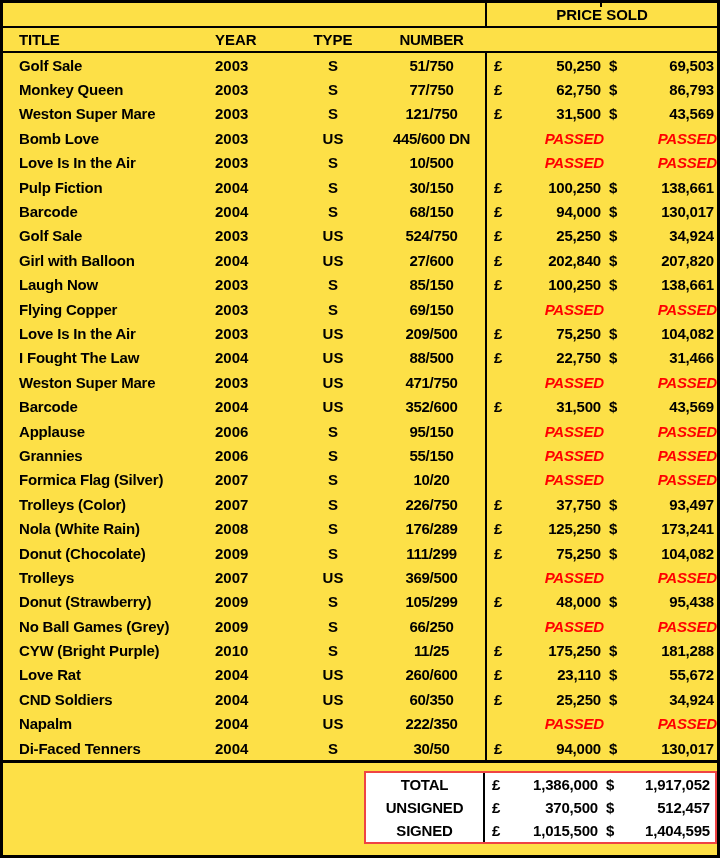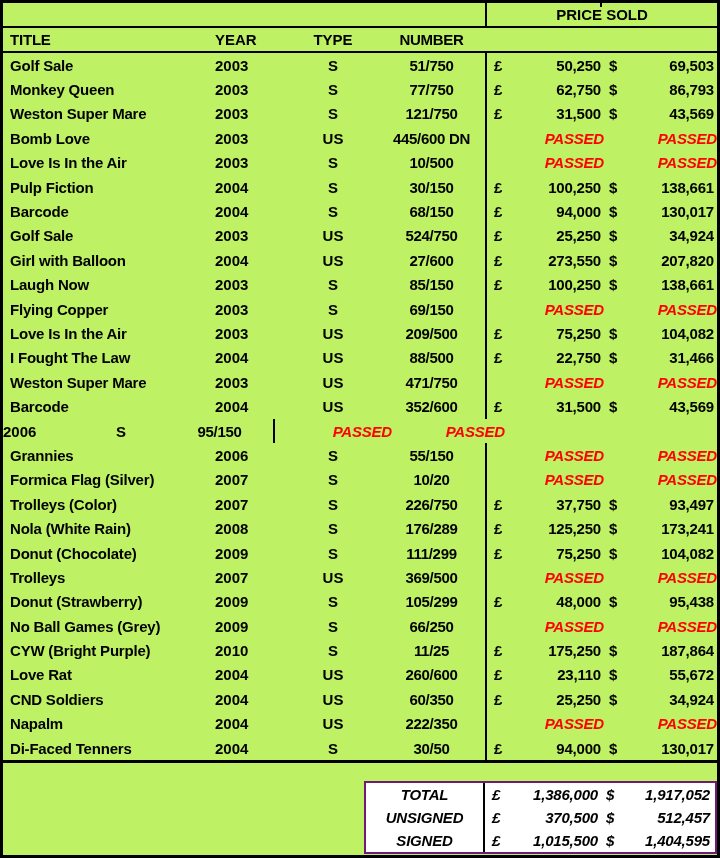--- a/index.html
+++ b/index.html
@@ -1,45 +1,45 @@
 <!DOCTYPE html>
 <html><head>
 <meta charset="utf-8">
 <style>
   html,body{margin:0;padding:0;background:#fff;}
   .sheet{
     position:relative;
     width:720px;height:858px;
     box-sizing:border-box;
     border:3px solid #000;
-    background:#bef264;
+    background:#fde047;
     font-family:"Liberation Sans",sans-serif;
     font-weight:700;
     font-size:15px;
     color:#000;
     overflow:hidden;
   }
   .row{display:flex;align-items:center;height:24.4px;}
   .hr{height:25px;border-bottom:2px solid #000;box-sizing:border-box;}
-  .c-title{width:212px;padding-left:7px;box-sizing:border-box;white-space:nowrap;letter-spacing:-0.2px;}
+  .c-title{width:212px;padding-left:16px;box-sizing:border-box;white-space:nowrap;letter-spacing:-0.2px;}
   .c-year{width:73px;text-align:left;}
   .c-type{width:90px;text-align:center;}
   .c-number{width:107px;text-align:center;letter-spacing:-0.3px;white-space:nowrap;}
   .price{width:232px;height:100%;border-left:2px solid #000;box-sizing:border-box;display:flex;align-items:center;}
   .price.center{justify-content:center;}
   .p-gbp{width:117px;box-sizing:border-box;display:flex;justify-content:space-between;align-items:center;padding:0 3px 0 7px;letter-spacing:-0.2px;}
   .p-usd{width:113px;box-sizing:border-box;display:flex;justify-content:space-between;align-items:center;padding:0 3px 0 5px;letter-spacing:-0.2px;}
   .p-gbp.hcell,.p-usd.hcell{justify-content:center;padding:0;}
   .p-gbp.passed,.p-usd.passed{justify-content:flex-end;padding:0;font-style:italic;}
   .passed span{color:#FF0000;}
   .tbody{border-bottom:3px solid #000;}
   .tick{position:absolute;top:0;left:597px;width:2px;height:4px;background:#000;}
   .summary{
-    position:absolute;right:0;bottom:1px;width:353px;
-    box-sizing:border-box;border:2px solid #701a75;background:#fff;font-style:italic;
+    position:absolute;right:0;bottom:11px;width:353px;
+    box-sizing:border-box;border:2px solid #ef4444;background:#fff;
   }
   .s-row{display:flex;align-items:center;height:23px;}
   .s-label{width:117px;text-align:center;letter-spacing:-0.2px;}
   .s-price{width:230px;height:100%;border-left:2px solid #000;box-sizing:border-box;display:flex;align-items:center;}
 </style>
 </head>
 <body>
 
 <div class="sheet">
 
@@ -183,21 +183,21 @@
         </div>
       </div>
       <div class="row">
         <div class="c-title">Girl with Balloon</div>
         <div class="c-year">2004</div>
         <div class="c-type">US</div>
         <div class="c-number">27/600</div>
         <div class="price">
           <div class="p-gbp">
             <span>£</span>
-            <span>273,550</span>
+            <span>202,840</span>
           </div>
           <div class="p-usd">
             <span>$</span>
             <span>207,820</span>
           </div>
         </div>
       </div>
       <div class="row">
         <div class="c-title">Laugh Now</div>
         <div class="c-year">2003</div>
@@ -284,20 +284,21 @@
             <span>£</span>
             <span>31,500</span>
           </div>
           <div class="p-usd">
             <span>$</span>
             <span>43,569</span>
           </div>
         </div>
       </div>
       <div class="row">
+        <div class="c-title">Applause</div>
         <div class="c-year">2006</div>
         <div class="c-type">S</div>
         <div class="c-number">95/150</div>
         <div class="price">
           <div class="p-gbp passed">
             <span>PASSED</span>
           </div>
           <div class="p-usd passed">
             <span>PASSED</span>
           </div>
@@ -428,21 +429,21 @@
         <div class="c-year">2010</div>
         <div class="c-type">S</div>
         <div class="c-number">11/25</div>
         <div class="price">
           <div class="p-gbp">
             <span>£</span>
             <span>175,250</span>
           </div>
           <div class="p-usd">
             <span>$</span>
-            <span>187,864</span>
+            <span>181,288</span>
           </div>
         </div>
       </div>
       <div class="row">
         <div class="c-title">Love Rat</div>
         <div class="c-year">2004</div>
         <div class="c-type">US</div>
         <div class="c-number">260/600</div>
         <div class="price">
           <div class="p-gbp">

